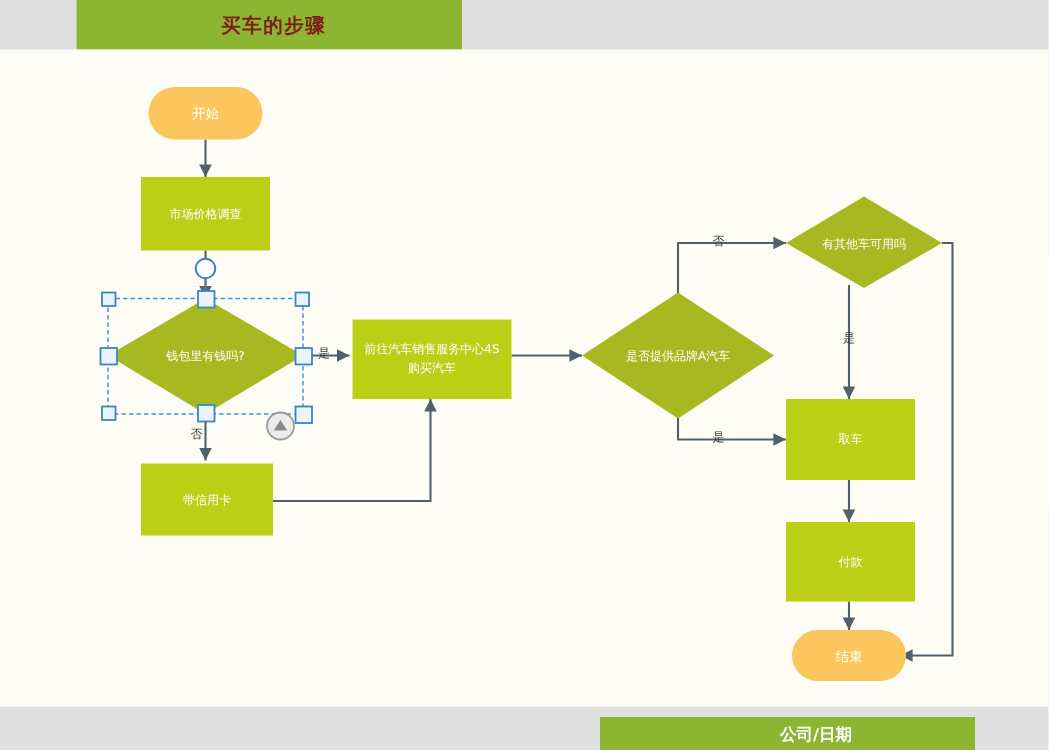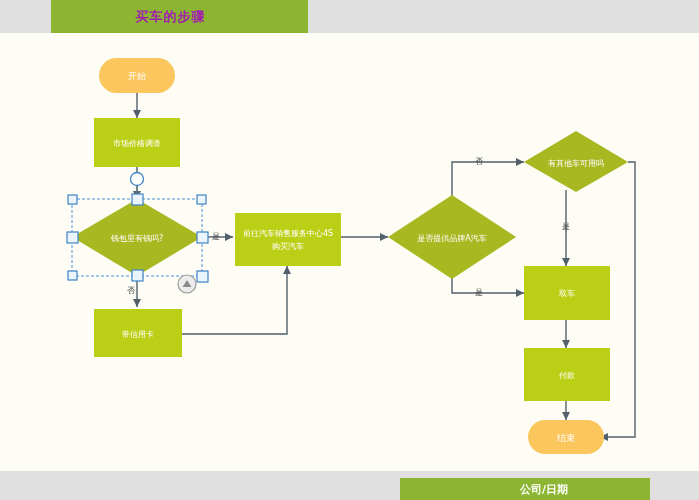--- a/index.html
+++ b/index.html
@@ -13,23 +13,23 @@
   }
   
   #slide{
     position:absolute;left:0;top:0;width:699px;height:500px;
   }
   #title-band{
     position:absolute;left:51px;top:0;width:257px;height:33px;
     background:#8cb632;
   }
   #title-text{
-    position:absolute;left:42px;top:0;width:257px;height:33px;
+    position:absolute;left:54px;top:0;width:257px;height:33px;
     display:flex;align-items:center;justify-content:center;
-    color:#a21caf;font-size:13px;font-weight:bold;letter-spacing:1px;
+    color:#7f1d1d;font-size:13px;font-weight:bold;letter-spacing:1px;
     font-family:"DejaVu Sans","Liberation Sans",sans-serif;
   }
   #canvas{
     position:absolute;left:0;top:33px;width:699px;height:438px;
     background:#fdfdf5;
   }
   #footer-band{
     position:absolute;left:400px;top:478px;width:250px;height:22px;
     background:#8cb632;
   }

